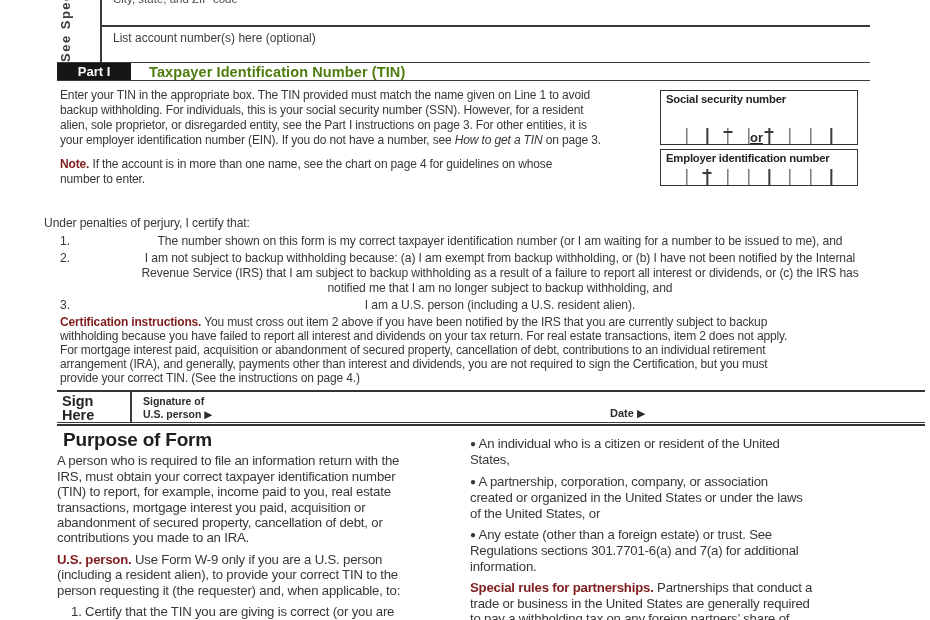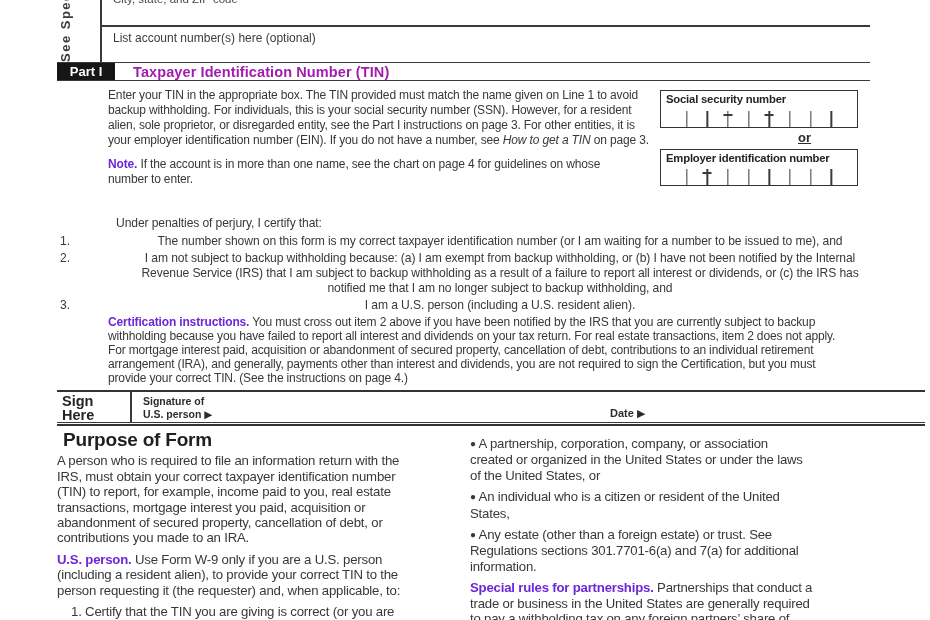--- a/index.html
+++ b/index.html
@@ -3,62 +3,62 @@
 <meta charset="utf-8">
 <style>
   html,body{margin:0;padding:0;}
   body{
     width:930px;height:620px;overflow:hidden;position:relative;
     background:#ffffff;
     font-family:"Liberation Sans","DejaVu Sans",sans-serif;
     color:#383838;
   }
   #form{position:absolute;inset:0;filter:blur(0.3px);}
-  .abs{position:absolute;margin-left:48px;}
+  .abs{position:absolute;}
   .pre{white-space:pre-line;}
-  b,.b{color:#6d28d9;}
+  b,.b{color:#7f1d1d;}
   
   .side-note{
     position:absolute;left:58px;top:62px;width:110px;
     transform:rotate(-90deg);transform-origin:0 0;
     font-size:13px;font-weight:600;letter-spacing:1.5px;color:#3c3c3c;
   }
   .vline-top{position:absolute;left:100px;top:0;width:1.5px;height:62px;background:#3a3a3a;}
   .hline-city{position:absolute;left:100px;top:25px;width:770px;height:1.5px;background:#3a3a3a;}
   .city-label{position:absolute;left:113px;top:-7px;font-size:11.5px;color:#4a4a4a;}
   .account-label{position:absolute;left:113px;top:31px;font-size:12px;color:#3c3c3c;}
   
   .bar{
     position:absolute;left:57px;height:19px;box-sizing:border-box;
     border-top:1.5px solid #3a3a3a;border-bottom:1.5px solid #3a3a3a;
     display:flex;align-items:stretch;background:#fff;
   }
   .bar .badge{
     background:#161616;color:#fafafa;font-weight:bold;font-size:13px;
-    display:flex;align-items:center;justify-content:center;padding:0 3px;min-width:52px;
+    display:flex;align-items:center;justify-content:center;padding:0 11px;min-width:52px;
   }
   .bar .title{
-    font-weight:bold;font-size:14.5px;color:#a21caf;
+    font-weight:bold;font-size:14.5px;color:#4d7c0f;
     display:flex;align-items:center;margin-left:18px;letter-spacing:0.1px;
   }
   
   .p1-body{left:60px;top:88px;width:605px;font-size:12px;line-height:15px;letter-spacing:-0.15px;}
   .p1-note{left:60px;top:157px;width:605px;font-size:12px;line-height:15px;letter-spacing:-0.15px;}
   .tinbox{
     position:absolute;left:660px;width:198px;box-sizing:border-box;
     border:1.6px solid #333;background:#fff;
   }
   .tinbox .lbl{position:absolute;left:5px;top:2px;font-size:11.3px;font-weight:bold;color:#242424;letter-spacing:-0.2px;}
   .cells{position:absolute;left:5px;right:5px;bottom:0;height:16px;}
   .tick{position:absolute;top:0;bottom:0;width:1.3px;background:#3a3a3a;transform:translateX(-50%);}
   .dash{position:absolute;top:3px;width:9px;height:1.6px;background:#3a3a3a;transform:translateX(-50%);}
   .or-label{left:750px;top:130px;font-size:13px;font-weight:bold;color:#2a2a2a;text-decoration:underline;}
   
   .p2{font-size:12.1px;line-height:14.8px;letter-spacing:-0.1px;}
-  .p2-intro{left:68px;top:216px;}
+  .p2-intro{left:44px;top:216px;}
   .p2item{position:absolute;left:60px;width:860px;display:flex;}
   .p2item .num{width:20px;flex:0 0 20px;}
   .p2item .t{flex:1;text-align:center;}
   .item1{top:234px;}
   .item2{top:251px;}
   .item3{top:298px;}
   .cert{left:60px;top:316px;width:866px;font-size:12px;line-height:13.9px;letter-spacing:-0.15px;}
   
   .signrow{
     position:absolute;left:57px;top:390px;width:868px;height:33px;box-sizing:border-box;
@@ -94,21 +94,21 @@
     <div class="title">Taxpayer Identification Number (TIN)</div>
   </div>
 
   <div class="abs pre p1-body"><span>Enter your TIN in the appropriate box. The TIN provided must match the name given on Line 1 to avoid
 backup withholding. For individuals, this is your social security number (SSN). However, for a resident
 alien, sole proprietor, or disregarded entity, see the Part I instructions on page 3. For other entities, it is
 your employer identification number (EIN). If you do not have a number, see </span><i>How to get a TIN</i><span> on page 3.</span></div>
   <div class="abs pre p1-note"><b>Note.</b><span> If the account is in more than one name, see the chart on page 4 for guidelines on whose
 number to enter.</span></div>
 
-  <div class="tinbox" style="top:90px;height:38px;padding-left:44px;">
+  <div class="tinbox" style="top:90px;height:55px;padding-left:44px;">
     <div class="lbl">Social security number</div>
     <div class="cells">
         <span class="tick" style="left: 11.1111%;"></span>
         <span class="tick" style="left: 22.2222%;"></span>
         <span class="tick" style="left: 33.3333%;"></span>
         <span class="dash" style="left: 33.3333%;"></span>
         <span class="tick" style="left: 44.4444%;"></span>
         <span class="tick" style="left: 55.5556%;"></span>
         <span class="dash" style="left: 55.5556%;"></span>
         <span class="tick" style="left: 66.6667%;"></span>
@@ -178,25 +178,25 @@
 abandonment of secured property, cancellation of debt, or
 contributions you made to an IRA.</p>
     <p class="pre"><b>U.S. person.</b><span> Use Form W-9 only if you are a U.S. person
 (including a resident alien), to provide your correct TIN to the
 person requesting it (the requester) and, when applicable, to:</span></p>
     <p class="pre indent1">1. Certify that the TIN you are giving is correct (or you are
 waiting for a number to be issued),</p>
   </div>
 
   <div class="col col-right">
+    <p class="pre"><span class="bullet">●</span> <span>An individual who is a citizen or resident of the United
+States,</span></p>
     <p class="pre"><span class="bullet">●</span> <span>A partnership, corporation, company, or association
 created or organized in the United States or under the laws
 of the United States, or</span></p>
-    <p class="pre"><span class="bullet">●</span> <span>An individual who is a citizen or resident of the United
-States,</span></p>
     <p class="pre"><span class="bullet">●</span> <span>Any estate (other than a foreign estate) or trust. See
 Regulations sections 301.7701-6(a) and 7(a) for additional
 information.</span></p>
     <p class="pre"><b>Special rules for partnerships.</b><span> Partnerships that conduct a
 trade or business in the United States are generally required
 to pay a withholding tax on any foreign partners’ share of
 income from such business. Further, in certain cases where a</span></p>
   </div>
 
 </div>

